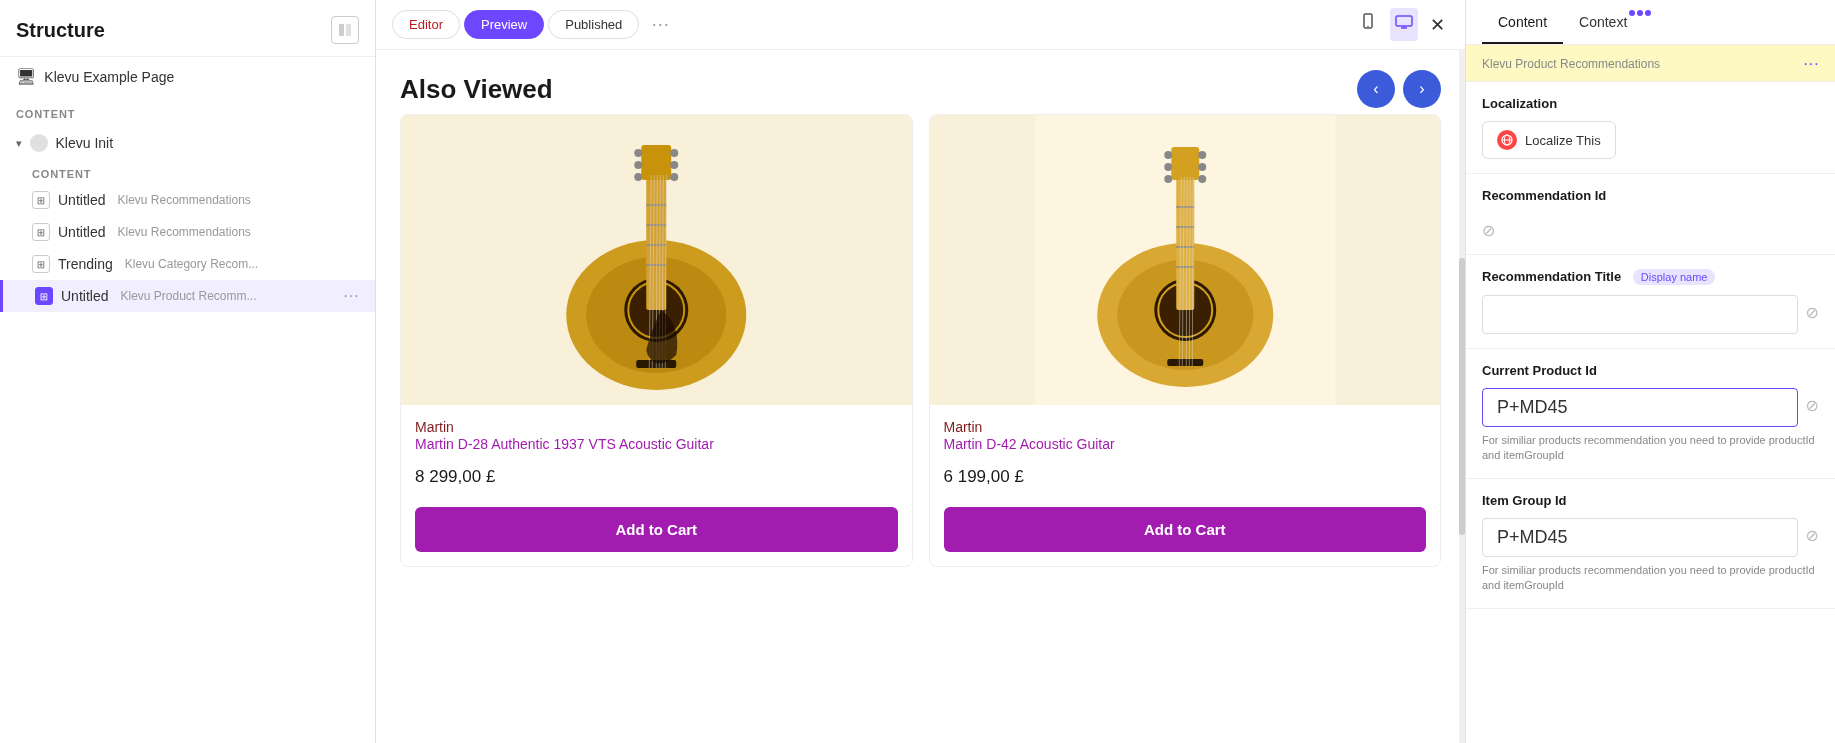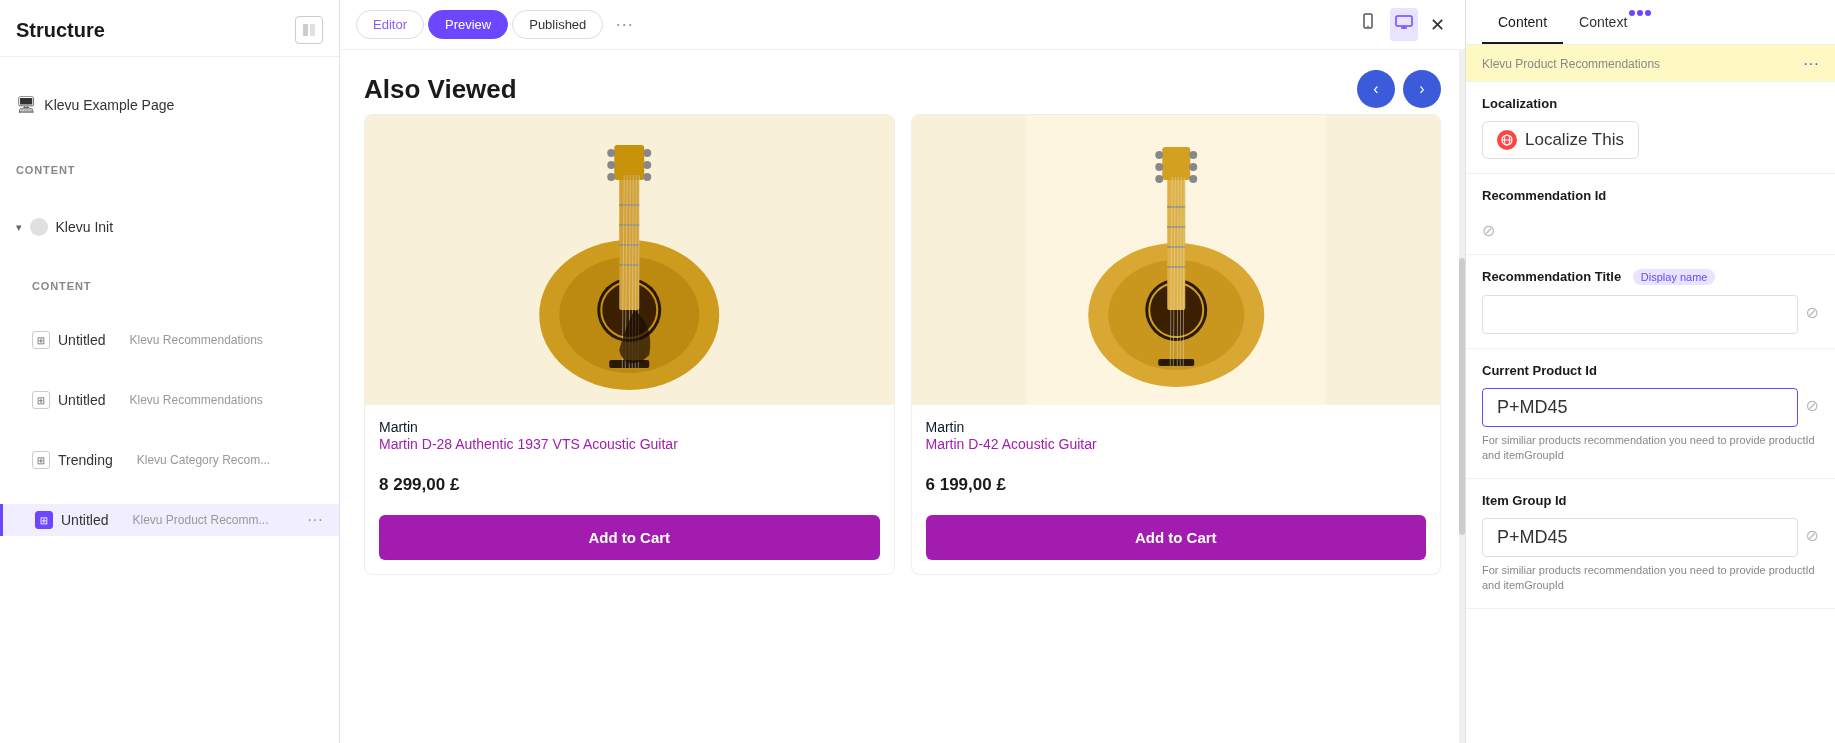--- a/index.html
+++ b/index.html
@@ -1,26 +1,25 @@
 <!DOCTYPE html>
 <html><head>
   <meta charset="utf-8">
   <style>
     * { box-sizing: border-box; margin: 0; padding: 0; }
     body { font-family: -apple-system, BlinkMacSystemFont, 'Segoe UI', sans-serif; background: #f0f0f0; display: flex; height: 743px; overflow: hidden; }
 
     
     .left-panel {
-      width: 340px;
+      width: 376px;
       background: #fff;
       border-right: 1px solid #e0e0e0;
       display: flex;
       flex-direction: column;
       flex-shrink: 0;
-      gap: 28px;
     }
     .left-panel-header {
       display: flex;
       align-items: center;
       justify-content: space-between;
       padding: 16px 16px 12px 16px;
       border-bottom: 1px solid #eee;
     }
     .left-panel-title {
       font-size: 20px;
@@ -59,21 +58,21 @@
       display: flex; align-items: center; justify-content: center;
       font-size: 10px; color: #666;
       flex-shrink: 0;
     }
     .tree-item .item-icon.purple {
       background: #6c47ff;
       border-color: #6c47ff;
       color: #fff;
     }
     .tree-item .item-label { font-weight: 500; }
-    .tree-item .item-sublabel { color: #999; font-size: 12px; margin-left: 16px; text-align: right; }
+    .tree-item .item-sublabel { color: #999; font-size: 12px; margin-left: 4px; text-align: right; }
     .tree-item .more-btn { margin-left: auto; color: #999; font-size: 16px; cursor: pointer; }
     .tree-item-page {
       display: flex;
       align-items: center;
       padding: 10px 16px;
       gap: 8px;
       font-size: 14px;
       color: #333;
     }
     .klevu-init-item {
@@ -114,21 +113,21 @@
       gap: 4px;
       flex-shrink: 0;
     }
     .toolbar-btn {
       padding: 6px 16px;
       border-radius: 20px;
       border: 1px solid #ddd;
       background: #fff;
       cursor: pointer;
       font-size: 13px;
-      color: #8b5cf6;
+      color: #b91c1c;
     }
     .toolbar-btn.active {
       background: #6c47ff;
       color: #fff;
       border-color: #6c47ff;
     }
     .toolbar-btn.published {
       border: 1px solid #ddd;
       background: #fff;
       color: #333;
@@ -188,23 +187,23 @@
     }
     .product-image {
       width: 100%;
       height: 290px;
       background: #f8f0d8;
       display: flex; align-items: center; justify-content: center;
       overflow: hidden;
     }
     .guitar-svg { width: 100%; height: 100%; }
     .product-info { padding: 14px 14px 10px; }
-    .product-brand { font-size: 14px; color: #0f172a; font-weight: 500; }
+    .product-brand { font-size: 14px; color: #7f1d1d; font-weight: 500; }
     .product-name { font-size: 14px; color: #a21caf; margin-top: 0; line-height: 1.4; }
-    .product-price { font-size: 17px; font-weight: 700; color: #1a1a1a; margin-top: 20px; }
+    .product-price { font-size: 17px; font-weight: 400; color: #1a1a1a; margin-top: 12px; }
     .add-to-cart-btn {
       display: block;
       width: calc(100% - 28px);
       margin: 10px 14px 14px;
       padding: 14px;
       background: #a21caf;
       color: #fff;
       border: none;
       border-radius: 6px;
       font-size: 15px;
@@ -280,21 +279,21 @@
     }
     .localize-btn {
       display: flex;
       align-items: center;
       gap: 8px;
       padding: 8px 14px;
       border: 1px solid #ddd;
       border-radius: 6px;
       background: #fff;
       cursor: pointer;
-      font-size: 17px;
+      font-size: 13px;
       color: #333;
       width: fit-content;
     }
     .globe-icon {
       width: 20px; height: 20px;
       background: #ff4444;
       border-radius: 50%;
       display: flex; align-items: center; justify-content: center;
       color: #fff;
       font-size: 11px;

